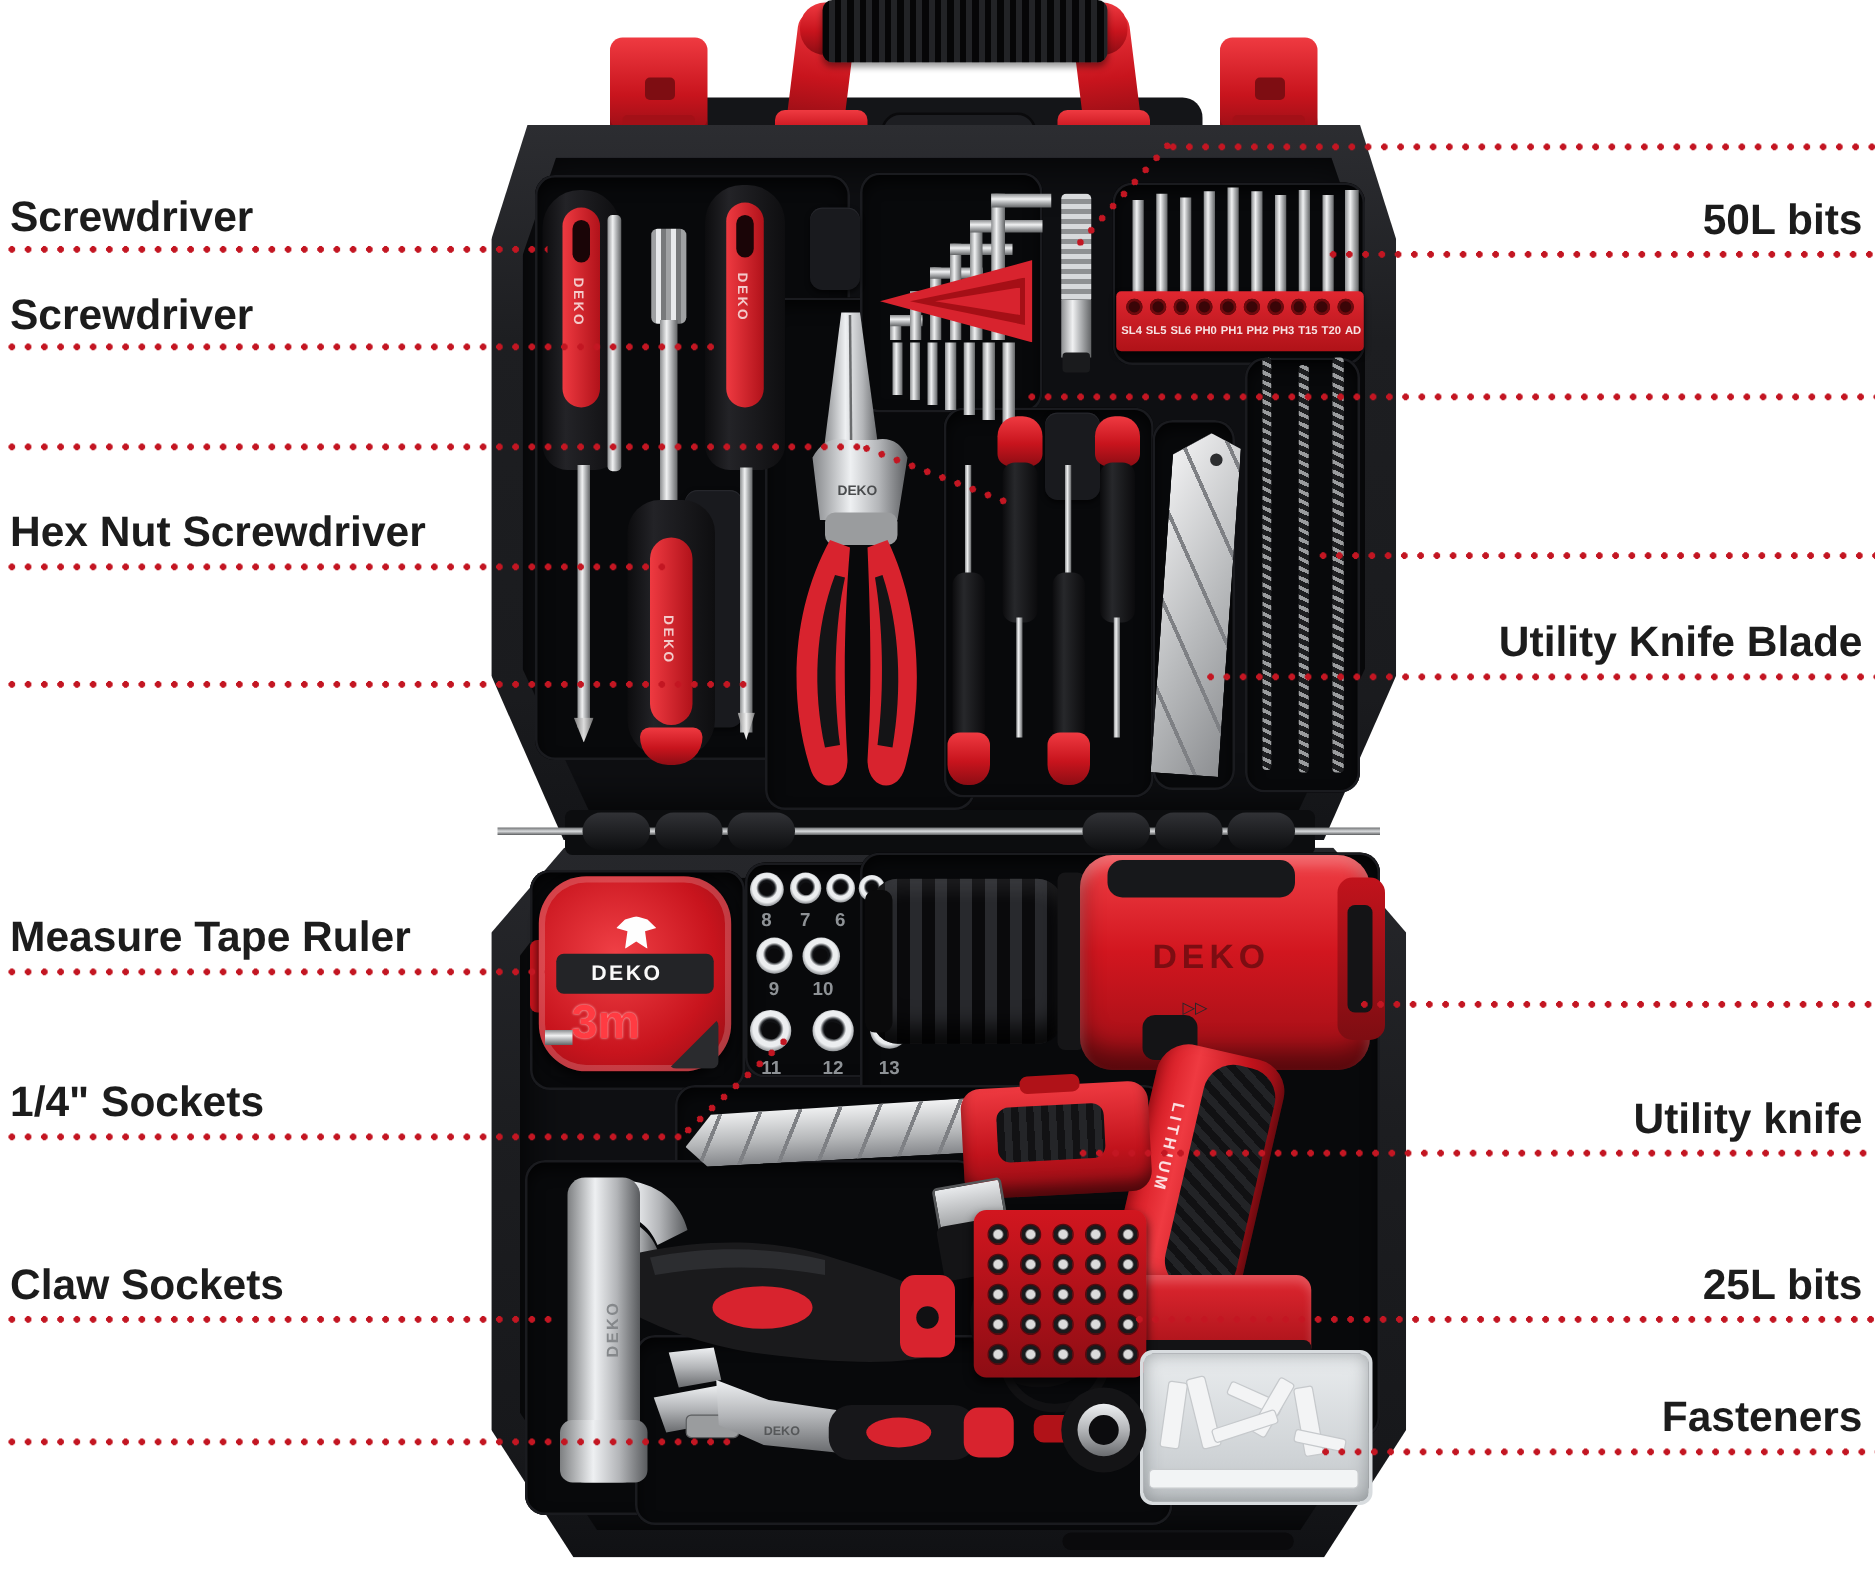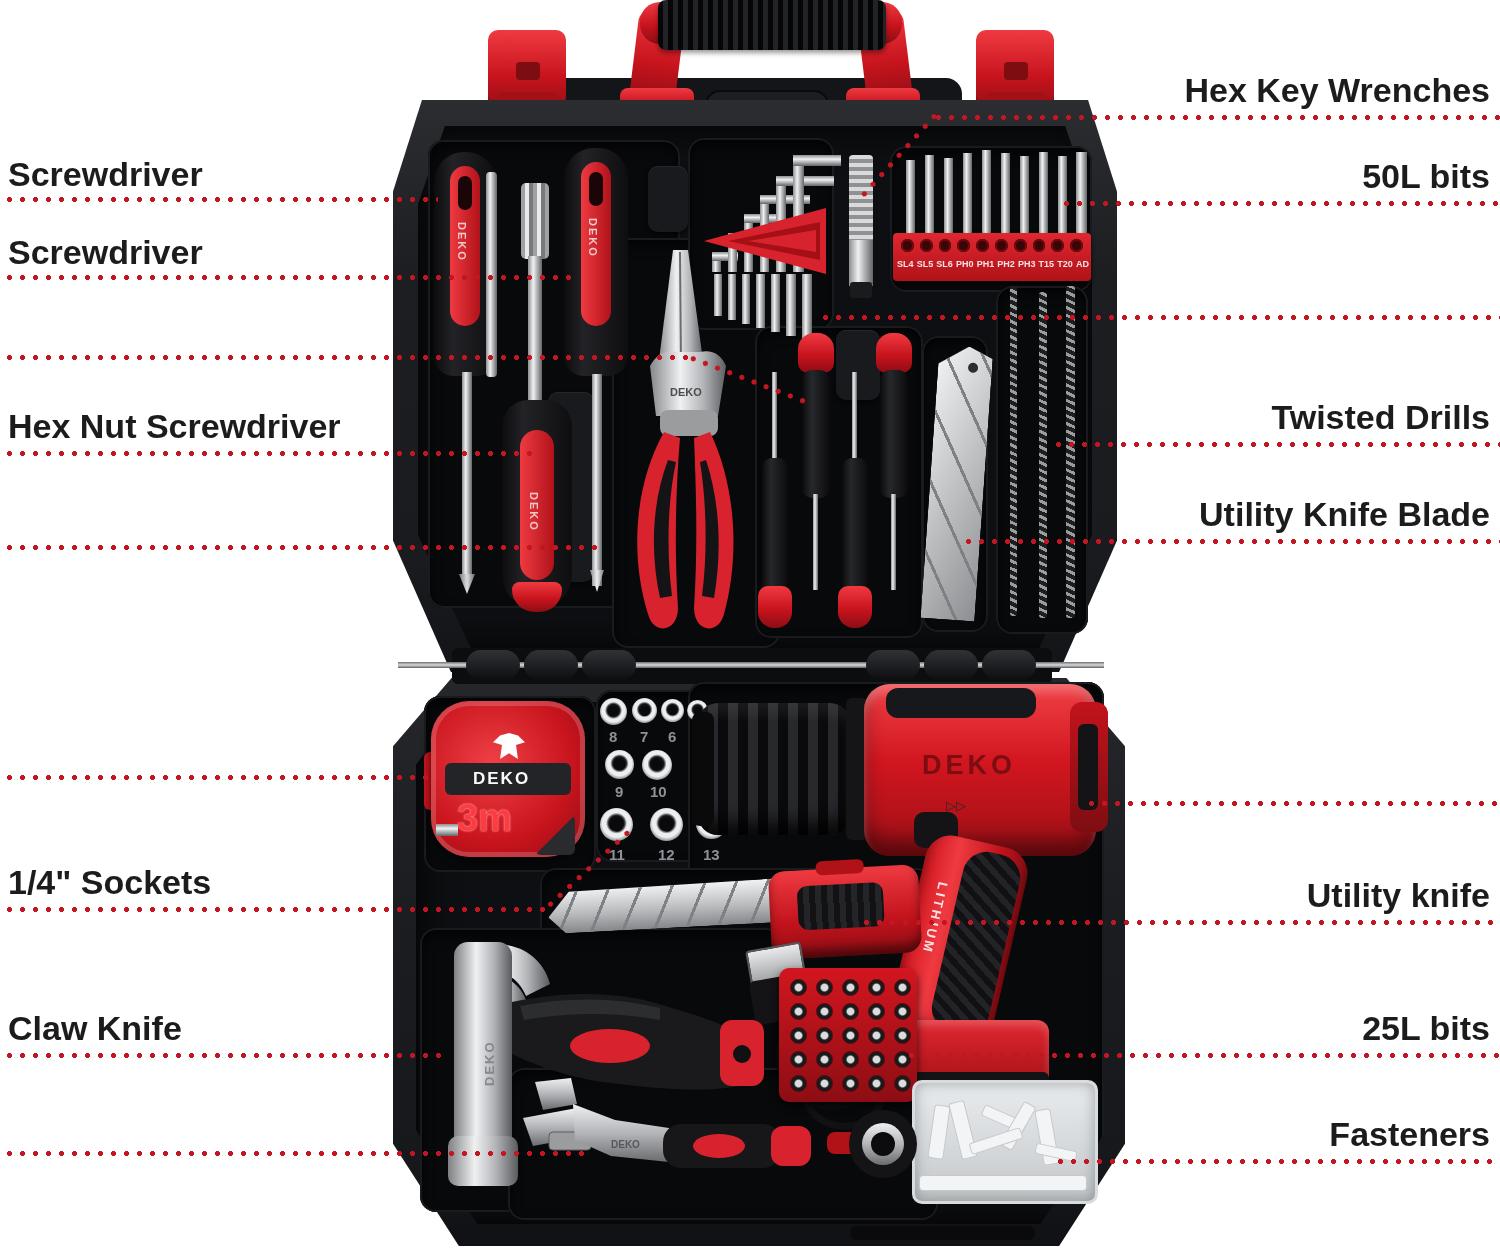--- a/index.html
+++ b/index.html
@@ -483,24 +483,23 @@
   <div class="dots" style="left:1055px;top:441px;width:445px;"></div>
   <div class="dots" style="left:965px;top:538px;width:535px;"></div>
   <div class="dots" style="left:1088px;top:800px;width:412px;"></div>
   <div class="dots" style="left:863px;top:919px;width:637px;"></div>
   <div class="dots" style="left:908px;top:1052px;width:592px;"></div>
   <div class="dots" style="left:1057px;top:1158px;width:443px;"></div>
 
   <div class="lbl" style="left:8px;top:156px;">Screwdriver</div>
   <div class="lbl" style="left:8px;top:234px;">Screwdriver</div>
   <div class="lbl" style="left:8px;top:408px;">Hex Nut Screwdriver</div>
+  <div class="lbl" style="left:8px;top:732px;">Measure Tape Ruler</div>
   <div class="lbl" style="left:8px;top:864px;">1/4" Sockets</div>
-  <div class="lbl" style="left:8px;top:1010px;">Claw Knife</div>
-
-  <div class="lbl r" style="right:10px;top:72px;">Hex Key Wrenches</div>
+  <div class="lbl" style="left:8px;top:1010px;">Claw Sockets</div>
+
   <div class="lbl r" style="right:10px;top:158px;">50L bits</div>
-  <div class="lbl r" style="right:10px;top:399px;">Twisted Drills</div>
   <div class="lbl r" style="right:10px;top:496px;">Utility Knife Blade</div>
   <div class="lbl r" style="right:10px;top:877px;">Utility knife</div>
   <div class="lbl r" style="right:10px;top:1010px;">25L bits</div>
   <div class="lbl r" style="right:10px;top:1116px;">Fasteners</div>
 
 </div>
 
 </body></html>

